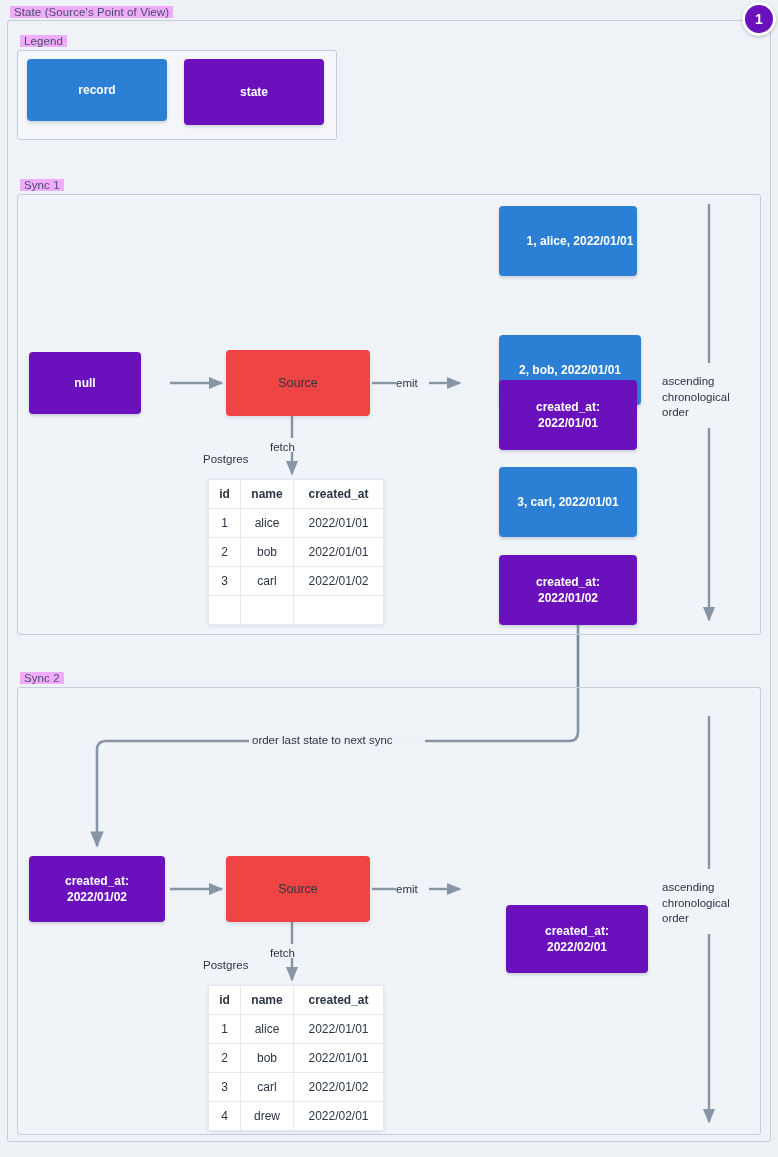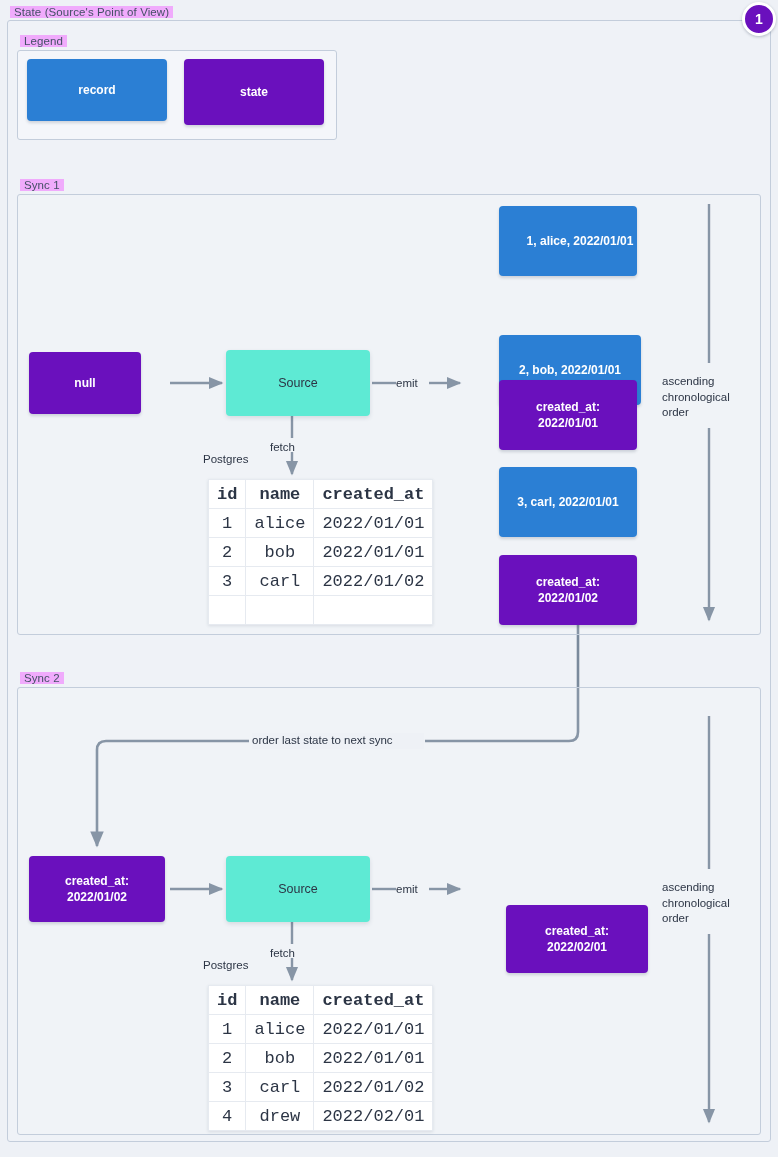--- a/index.html
+++ b/index.html
@@ -54,42 +54,41 @@
     align-items: center;
     justify-content: center;
     text-align: center;
     border-radius: 4px;
     font-size: 12px;
     line-height: 1.35;
     box-shadow: 0 2px 3px rgba(40,55,80,0.18);
   }
   .node.record { background: #2b7fd4; color: #ffffff; font-weight: bold; }
   .node.state  { background: #6a10bd; color: #ffffff; font-weight: bold; }
-  .node.plain  { background: #5eead4; color: #2c3545; font-weight: normal; font-size: 12.5px; box-shadow: 0 2px 4px rgba(40,55,80,0.13); }
+  .node.plain  { background: #ef4444; color: #2c3545; font-weight: normal; font-size: 12.5px; box-shadow: 0 2px 4px rgba(40,55,80,0.13); }
 
   
   .caption {
     position: absolute;
     font-size: 11.5px;
     color: #2c3545;
     text-align: left;
     line-height: 1.35;
     white-space: nowrap;
   }
   .caption.multi { white-space: normal; }
 
   
   .pg-table {
     position: absolute;
     border-collapse: collapse;
     background: #ffffff;
-    font-size: 17px;
+    font-size: 12px;
     color: #2c3545;
     box-shadow: 0 1px 3px rgba(40,55,80,0.12);
-    font-family: Liberation Mono, monospace;
   }
   .pg-table td, .pg-table th {
     border: 1px solid #e6eaf0;
     height: 29px;
     padding: 0 8px;
     text-align: center;
     font-weight: normal;
     white-space: nowrap;
   }
   .pg-table th { font-weight: bold; }

